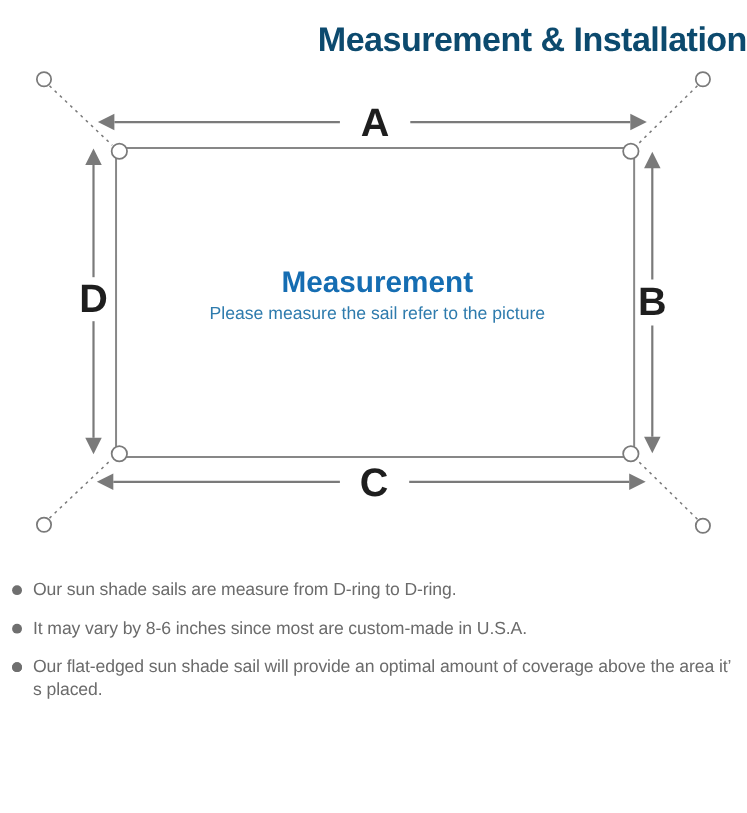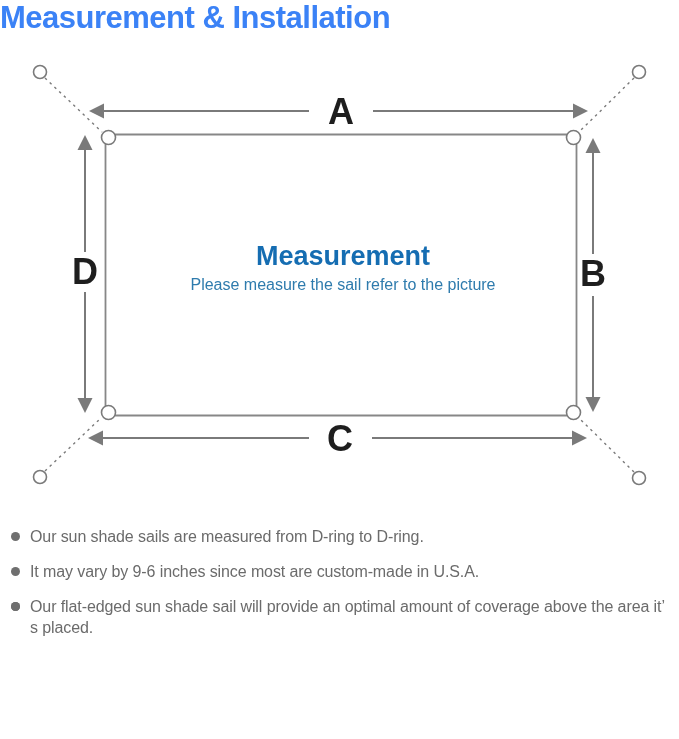--- a/index.html
+++ b/index.html
@@ -8,28 +8,28 @@
     background: #ffffff;
   }
   body {
     width: 679px;
     height: 739px;
     font-family: "Liberation Sans", sans-serif;
     overflow: hidden;
   }
   .page-title {
     margin: 0;
-    padding-top: 0;
+    padding-top: 18px;
     height: 54px;
     box-sizing: border-box;
-    text-align: left;
+    text-align: right;
     font-size: 31px;
     font-weight: bold;
     letter-spacing: -0.5px;
-    color: #3b82f6;
+    color: #0c4a6e;
   }
   .diagram-wrap {
     width: 679px;
     height: 460px;
   }
   svg { display: block; }
   svg .outline {
     fill: none;
     stroke: #878787;
     stroke-width: 1.8;
@@ -158,25 +158,25 @@
     </g>
 
     <text class="center-title" x="343" y="211" text-anchor="middle">Measurement</text>
     <text class="center-subtitle" x="343" y="236" text-anchor="middle">Please measure the sail refer to the picture</text>
   </svg>
 </div>
 
 <ul class="notes-list">
   <li class="note-item">
     <span class="note-bullet"></span>
-    <span>Our sun shade sails are measured from D-ring to D-ring.</span>
+    <span>Our sun shade sails are measure from D-ring to D-ring.</span>
   </li>
   <li class="note-item">
     <span class="note-bullet"></span>
-    <span>It may vary by 9-6 inches since most are custom-made in U.S.A.</span>
+    <span>It may vary by 8-6 inches since most are custom-made in U.S.A.</span>
   </li>
   <li class="note-item">
     <span class="note-bullet"></span>
   </li>
   <li class="note-item">
     <span class="note-bullet"></span>
     <span>Our flat-edged sun shade sail will provide an optimal amount of coverage above the area it’ s placed.</span>
   </li>
 </ul>
 

